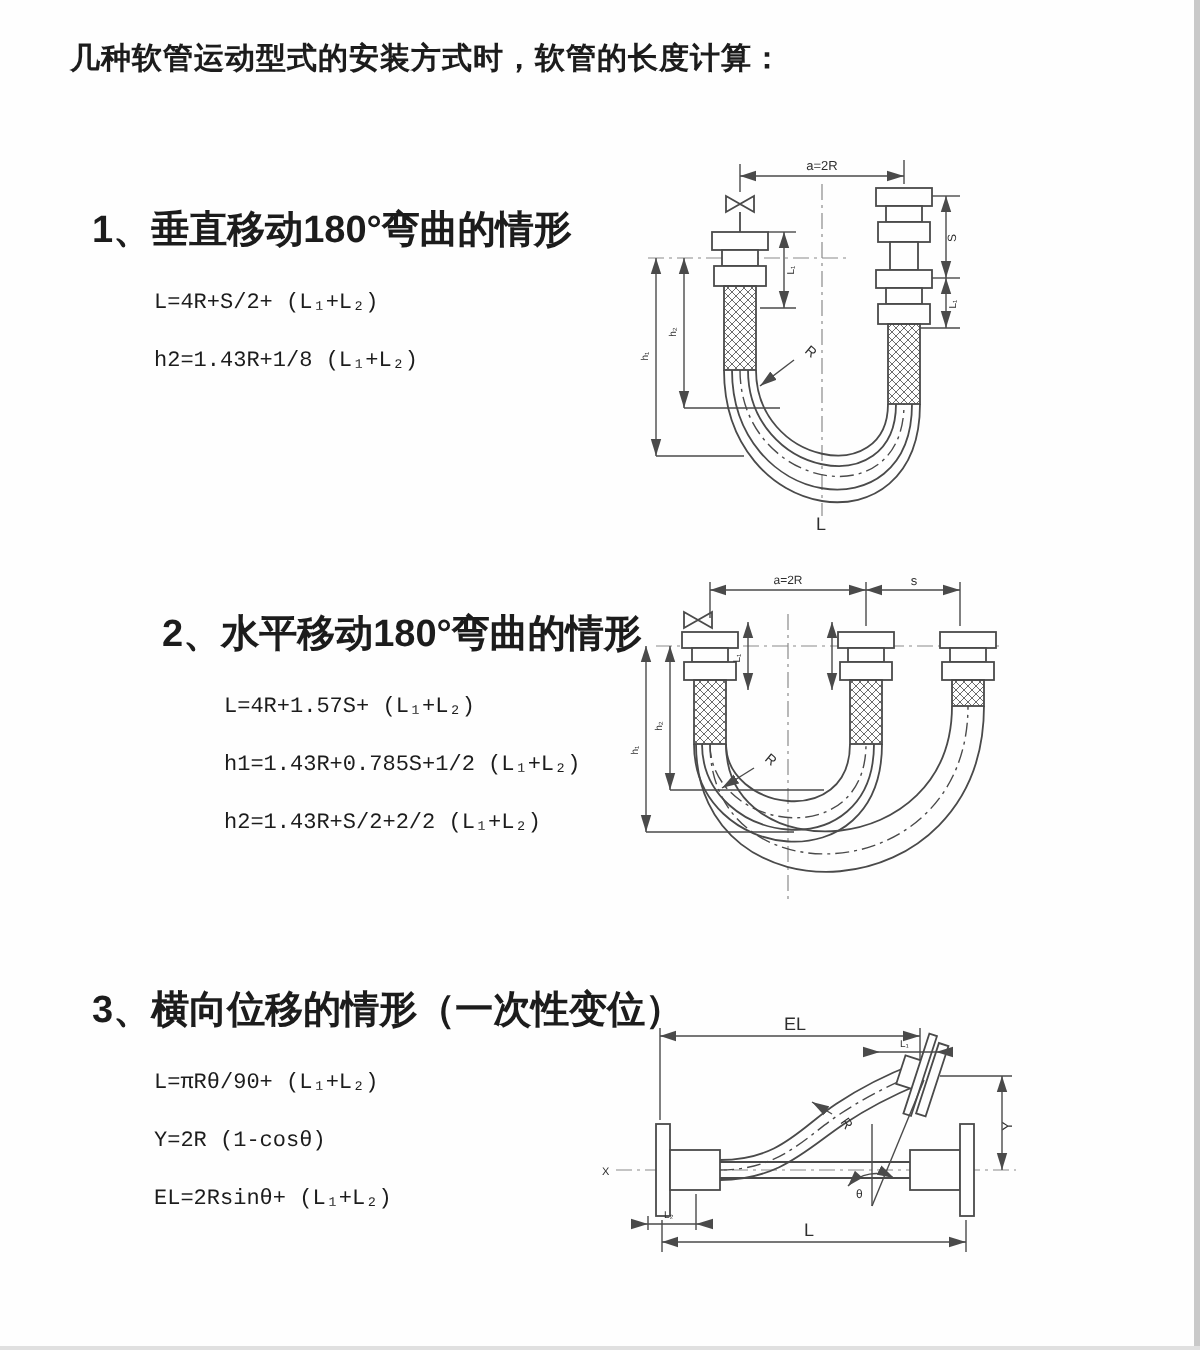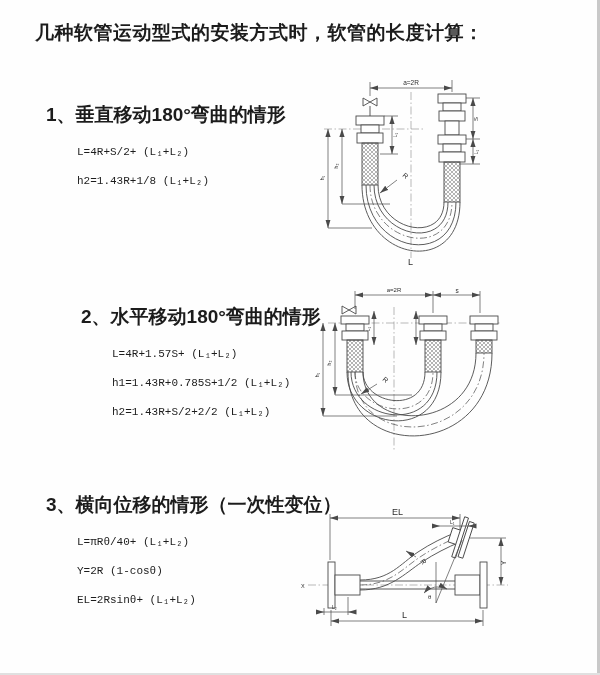--- a/index.html
+++ b/index.html
@@ -4,21 +4,21 @@
 <style>
   html,body{margin:0;padding:0;}
   body{
     width:600px;height:675px;position:relative;overflow:hidden;
     background:#fefefe;
     font-family:"Liberation Sans","DejaVu Sans",sans-serif;
     color:#1c1c1c;
   }
   .title{
     position:absolute;left:35px;top:20px;
-    font-size:19px;font-weight:700;letter-spacing:.5px;white-space:nowrap;
+    font-size:15px;font-weight:700;letter-spacing:.5px;white-space:nowrap;
   }
   .sec{position:absolute;left:46px;}
   .sec h2{font-size:19px;font-weight:700;margin:0 0 10px 0;white-space:nowrap;}
   .sec p{font-size:11px;font-weight:500;margin:0 0 0 31px;line-height:29px;white-space:nowrap;font-family:Liberation Mono, monospace;}
   .sec1{top:102px;}
   .sec2{top:304px;margin-left:35px;}
   .sec3{top:492px;}
   svg.diagram{position:absolute;}
   .ln{stroke:#4a4a4a;stroke-width:0.9;fill:none;}
   .fit{fill:#fefefe;stroke:#4a4a4a;stroke-width:0.9;}
@@ -57,21 +57,21 @@
 
 <div class="sec sec2">
   <h2>2、水平移动180°弯曲的情形</h2>
   <p>L=4R+1.57S+ (L₁+L₂)</p>
   <p>h1=1.43R+0.785S+1/2 (L₁+L₂)</p>
   <p>h2=1.43R+S/2+2/2 (L₁+L₂)</p>
 </div>
 
 <div class="sec sec3">
   <h2>3、横向位移的情形（一次性变位）</h2>
-  <p>L=πRθ/40+ (L₁+L₂)</p>
+  <p>L=πRθ/90+ (L₁+L₂)</p>
   <p>Y=2R (1-cosθ)</p>
   <p>EL=2Rsinθ+ (L₁+L₂)</p>
 </div>
 
 <svg class="diagram" style="left:312px;top:72px" width="286" height="196" viewBox="0 0 286 196">
 
   <line class="cl" x1="99" y1="20" x2="99" y2="186"></line>
   <line class="cl" x1="12" y1="57" x2="112" y2="57"></line>
 
   <g>

